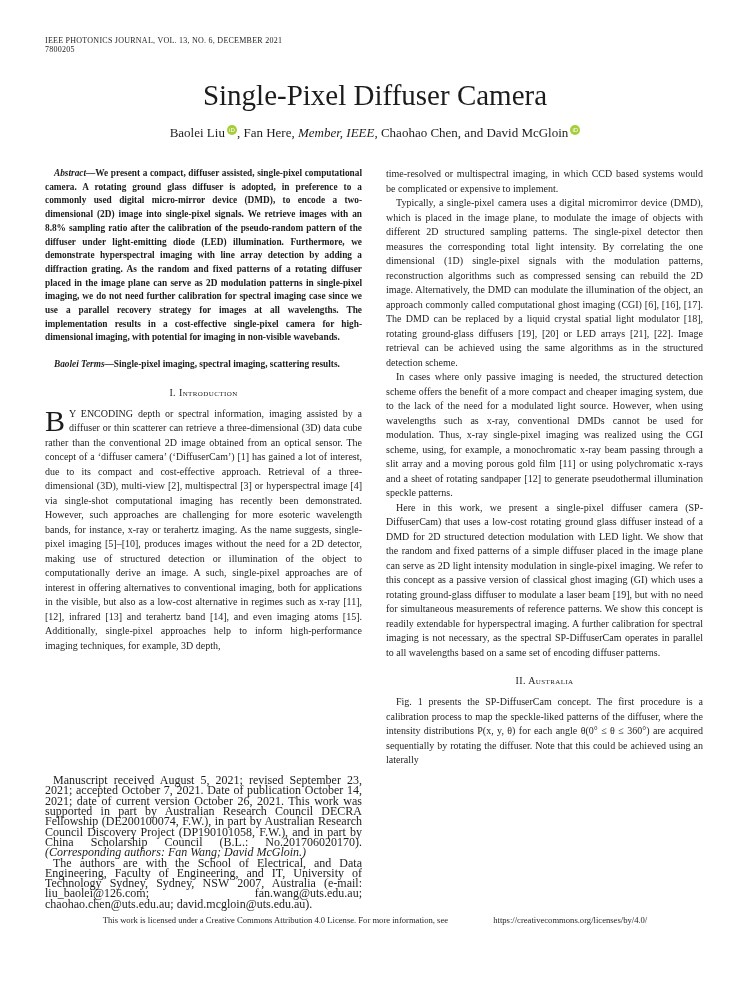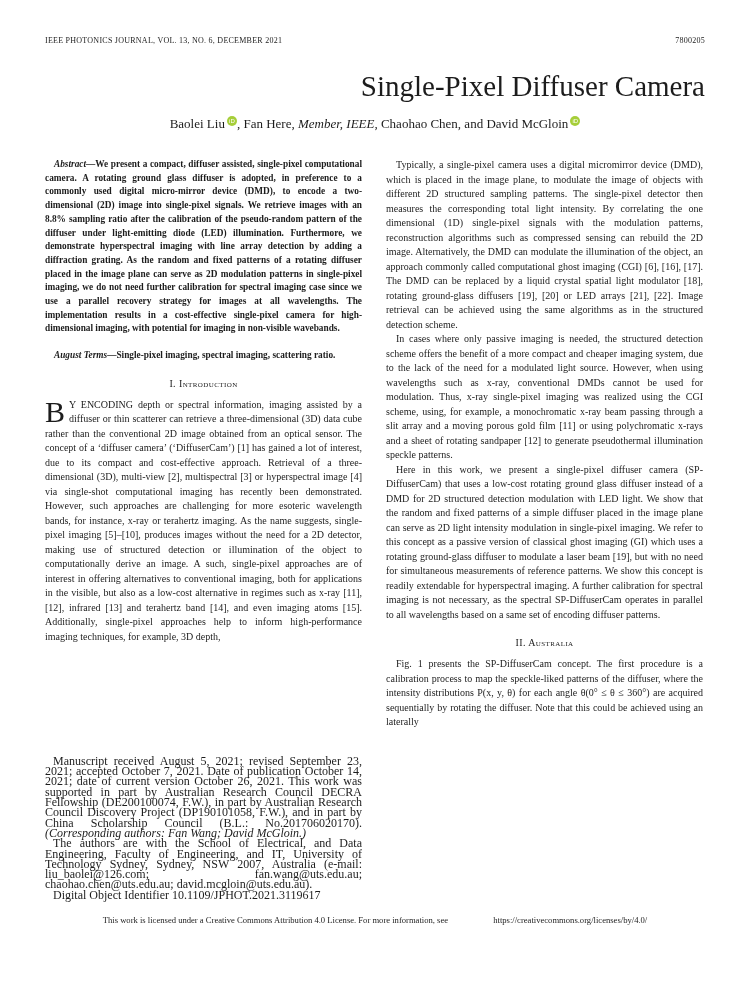--- a/index.html
+++ b/index.html
@@ -8,25 +8,25 @@
     width:750px; height:1000px;
     margin:0 auto;
     background:#ffffff;
     color:#1c1c1c;
     font-family:"Liberation Serif","DejaVu Serif",serif;
     box-sizing:border-box;
     padding:36px 45px 0 45px;
     overflow:hidden;
   }
   .running-head {
-    display:flex; justify-content:space-between;
-    font-size:8px; letter-spacing:0.25px;
+    display:flex; justify-content:flex-start;
+    font-size:8px; letter-spacing:0.25px;flex-direction:column;
   }
   .title {
-    text-align:right; font-weight:400; font-size:29px;
+    text-align:center; font-weight:400; font-size:29px;
     margin:25px 0 0 0; line-height:33px;
   }
   .authors { text-align:center; font-size:13px; margin-top:13px; }
   .authors .membership { font-style:italic; }
   .orcid {
     display:inline-block; width:10px; height:10px; border-radius:50%;
     background:#a6ce39; color:#ffffff; font-size:6px; line-height:10px;
     text-align:center; vertical-align:text-top;
     font-family:"Liberation Sans",sans-serif; margin-left:2px;
     cursor:pointer;
@@ -74,34 +74,34 @@
     <span>Baolei Liu</span><span class="orcid"><span>iD</span></span><span>, Fan Here, </span><span class="membership">Member, IEEE</span><span>, Chaohao Chen, and David McGloin</span><span class="orcid"><span>iD</span></span>
   </div>
 
   <div class="columns">
 
     <div class="col">
       <p class="abstract">
         <span class="lead-italic">Abstract—</span><span>We present a compact, diffuser assisted, single-pixel computational camera. A rotating ground glass diffuser is adopted, in preference to a commonly used digital micro-mirror device (DMD), to encode a two-dimensional (2D) image into single-pixel signals. We retrieve images with an 8.8% sampling ratio after the calibration of the pseudo-random pattern of the diffuser under light-emitting diode (LED) illumination. Furthermore, we demonstrate hyperspectral imaging with line array detection by adding a diffraction grating. As the random and fixed patterns of a rotating diffuser placed in the image plane can serve as 2D modulation patterns in single-pixel imaging, we do not need further calibration for spectral imaging case since we use a parallel recovery strategy for images at all wavelengths. The implementation results in a cost-effective single-pixel camera for high-dimensional imaging, with potential for imaging in non-visible wavebands.</span>
       </p>
       <p class="index-terms">
-        <span class="lead-italic">August Terms—</span><span>Single-pixel imaging, spectral imaging, scattering ratio.</span>
+        <span class="lead-italic">Baolei Terms—</span><span>Single-pixel imaging, spectral imaging, scattering results.</span>
       </p>
       <p class="section-heading">I. Introduction</p>
       <p class="body-p noindent">
         <span class="dropcap">B</span><span>Y ENCODING depth or spectral information, imaging assisted by a diffuser or thin scatterer can retrieve a three-dimensional (3D) data cube rather than the conventional 2D image obtained from an optical sensor. The concept of a ‘diffuser camera’ (‘DiffuserCam’) [1] has gained a lot of interest, due to its compact and cost-effective approach. Retrieval of a three-dimensional (3D), multi-view [2], multispectral [3] or hyperspectral image [4] via single-shot computational imaging has recently been demonstrated. However, such approaches are challenging for more esoteric wavelength bands, for instance, x-ray or terahertz imaging. As the name suggests, single-pixel imaging [5]–[10], produces images without the need for a 2D detector, making use of structured detection or illumination of the object to computationally derive an image. A such, single-pixel approaches are of interest in offering alternatives to conventional imaging, both for applications in the visible, but also as a low-cost alternative in regimes such as x-ray [11], [12], infrared [13] and terahertz band [14], and even imaging atoms [15]. Additionally, single-pixel approaches help to inform high-performance imaging techniques, for example, 3D depth,</span>
       </p>
       <div class="footnote">
         <p><span>Manuscript received August 5, 2021; revised September 23, 2021; accepted October 7, 2021. Date of publication October 14, 2021; date of current version October 26, 2021. This work was supported in part by Australian Research Council DECRA Fellowship (DE200100074, F.W.), in part by Australian Research Council Discovery Project (DP190101058, F.W.), and in part by China Scholarship Council (B.L.: No.201706020170). </span><span class="lead-italic">(Corresponding authors: Fan Wang; David McGloin.)</span></p>
         <p>The authors are with the School of Electrical, and Data Engineering, Faculty of Engineering, and IT, University of Technology Sydney, Sydney, NSW 2007, Australia (e-mail: liu_baolei@126.com; fan.wang@uts.edu.au; chaohao.chen@uts.edu.au; david.mcgloin@uts.edu.au).</p>
-        <p>Digital Object Identifier 10.1109/JPHOT.2021.3119617</p>
       </div>
     </div>
 
     <div class="col">
+      <p class="body-p noindent">time-resolved or multispectral imaging, in which CCD based systems would be complicated or expensive to implement.</p>
       <p class="body-p">Typically, a single-pixel camera uses a digital micromirror device (DMD), which is placed in the image plane, to modulate the image of objects with different 2D structured sampling patterns. The single-pixel detector then measures the corresponding total light intensity. By correlating the one dimensional (1D) single-pixel signals with the modulation patterns, reconstruction algorithms such as compressed sensing can rebuild the 2D image. Alternatively, the DMD can modulate the illumination of the object, an approach commonly called computational ghost imaging (CGI) [6], [16], [17]. The DMD can be replaced by a liquid crystal spatial light modulator [18], rotating ground-glass diffusers [19], [20] or LED arrays [21], [22]. Image retrieval can be achieved using the same algorithms as in the structured detection scheme.</p>
       <p class="body-p">In cases where only passive imaging is needed, the structured detection scheme offers the benefit of a more compact and cheaper imaging system, due to the lack of the need for a modulated light source. However, when using wavelengths such as x-ray, conventional DMDs cannot be used for modulation. Thus, x-ray single-pixel imaging was realized using the CGI scheme, using, for example, a monochromatic x-ray beam passing through a slit array and a moving porous gold film [11] or using polychromatic x-rays and a sheet of rotating sandpaper [12] to generate pseudothermal illumination speckle patterns.</p>
       <p class="body-p">Here in this work, we present a single-pixel diffuser camera (SP-DiffuserCam) that uses a low-cost rotating ground glass diffuser instead of a DMD for 2D structured detection modulation with LED light. We show that the random and fixed patterns of a simple diffuser placed in the image plane can serve as 2D light intensity modulation in single-pixel imaging. We refer to this concept as a passive version of classical ghost imaging (GI) which uses a rotating ground-glass diffuser to modulate a laser beam [19], but with no need for simultaneous measurements of reference patterns. We show this concept is readily extendable for hyperspectral imaging. A further calibration for spectral imaging is not necessary, as the spectral SP-DiffuserCam operates in parallel to all wavelengths based on a same set of encoding diffuser patterns.</p>
       <p class="section-heading">II. Australia</p>
       <p class="body-p">Fig. 1 presents the SP-DiffuserCam concept. The first procedure is a calibration process to map the speckle-liked patterns of the diffuser, where the intensity distributions P(x, y, θ) for each angle θ(0° ≤ θ ≤ 360°) are acquired sequentially by rotating the diffuser. Note that this could be achieved using an laterally</p>
     </div>
 
   </div>
 
   <div class="license">

